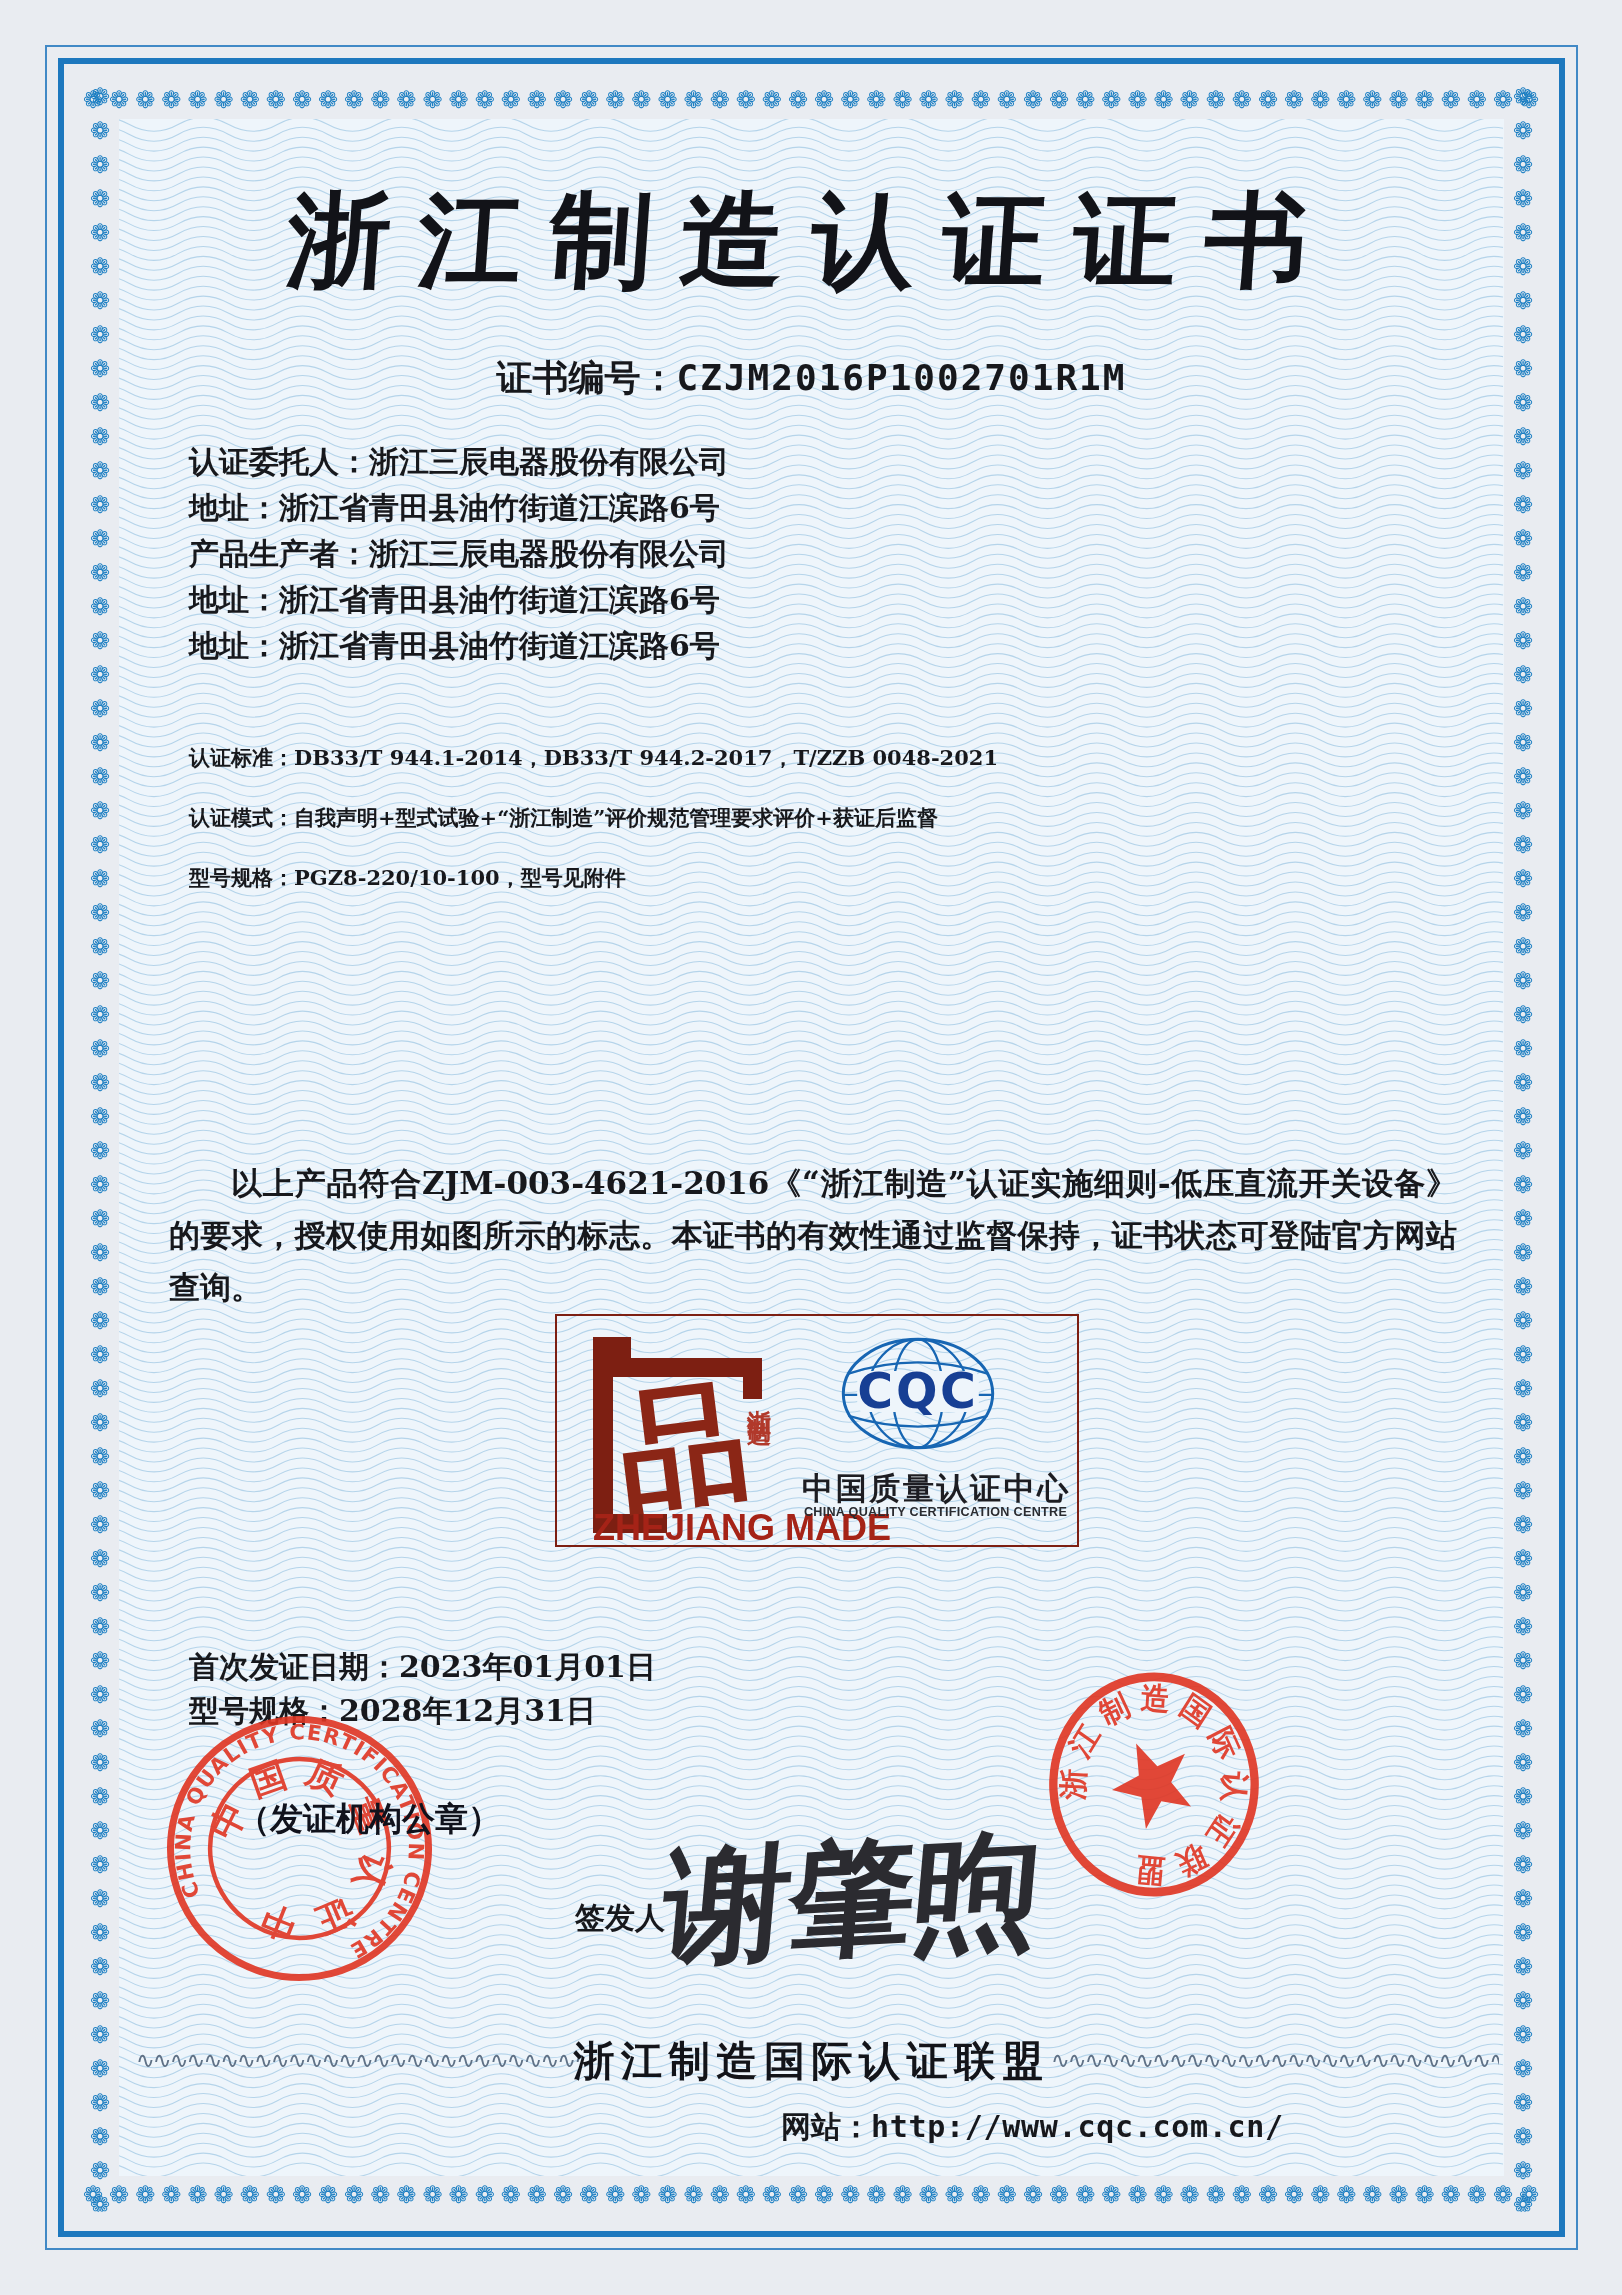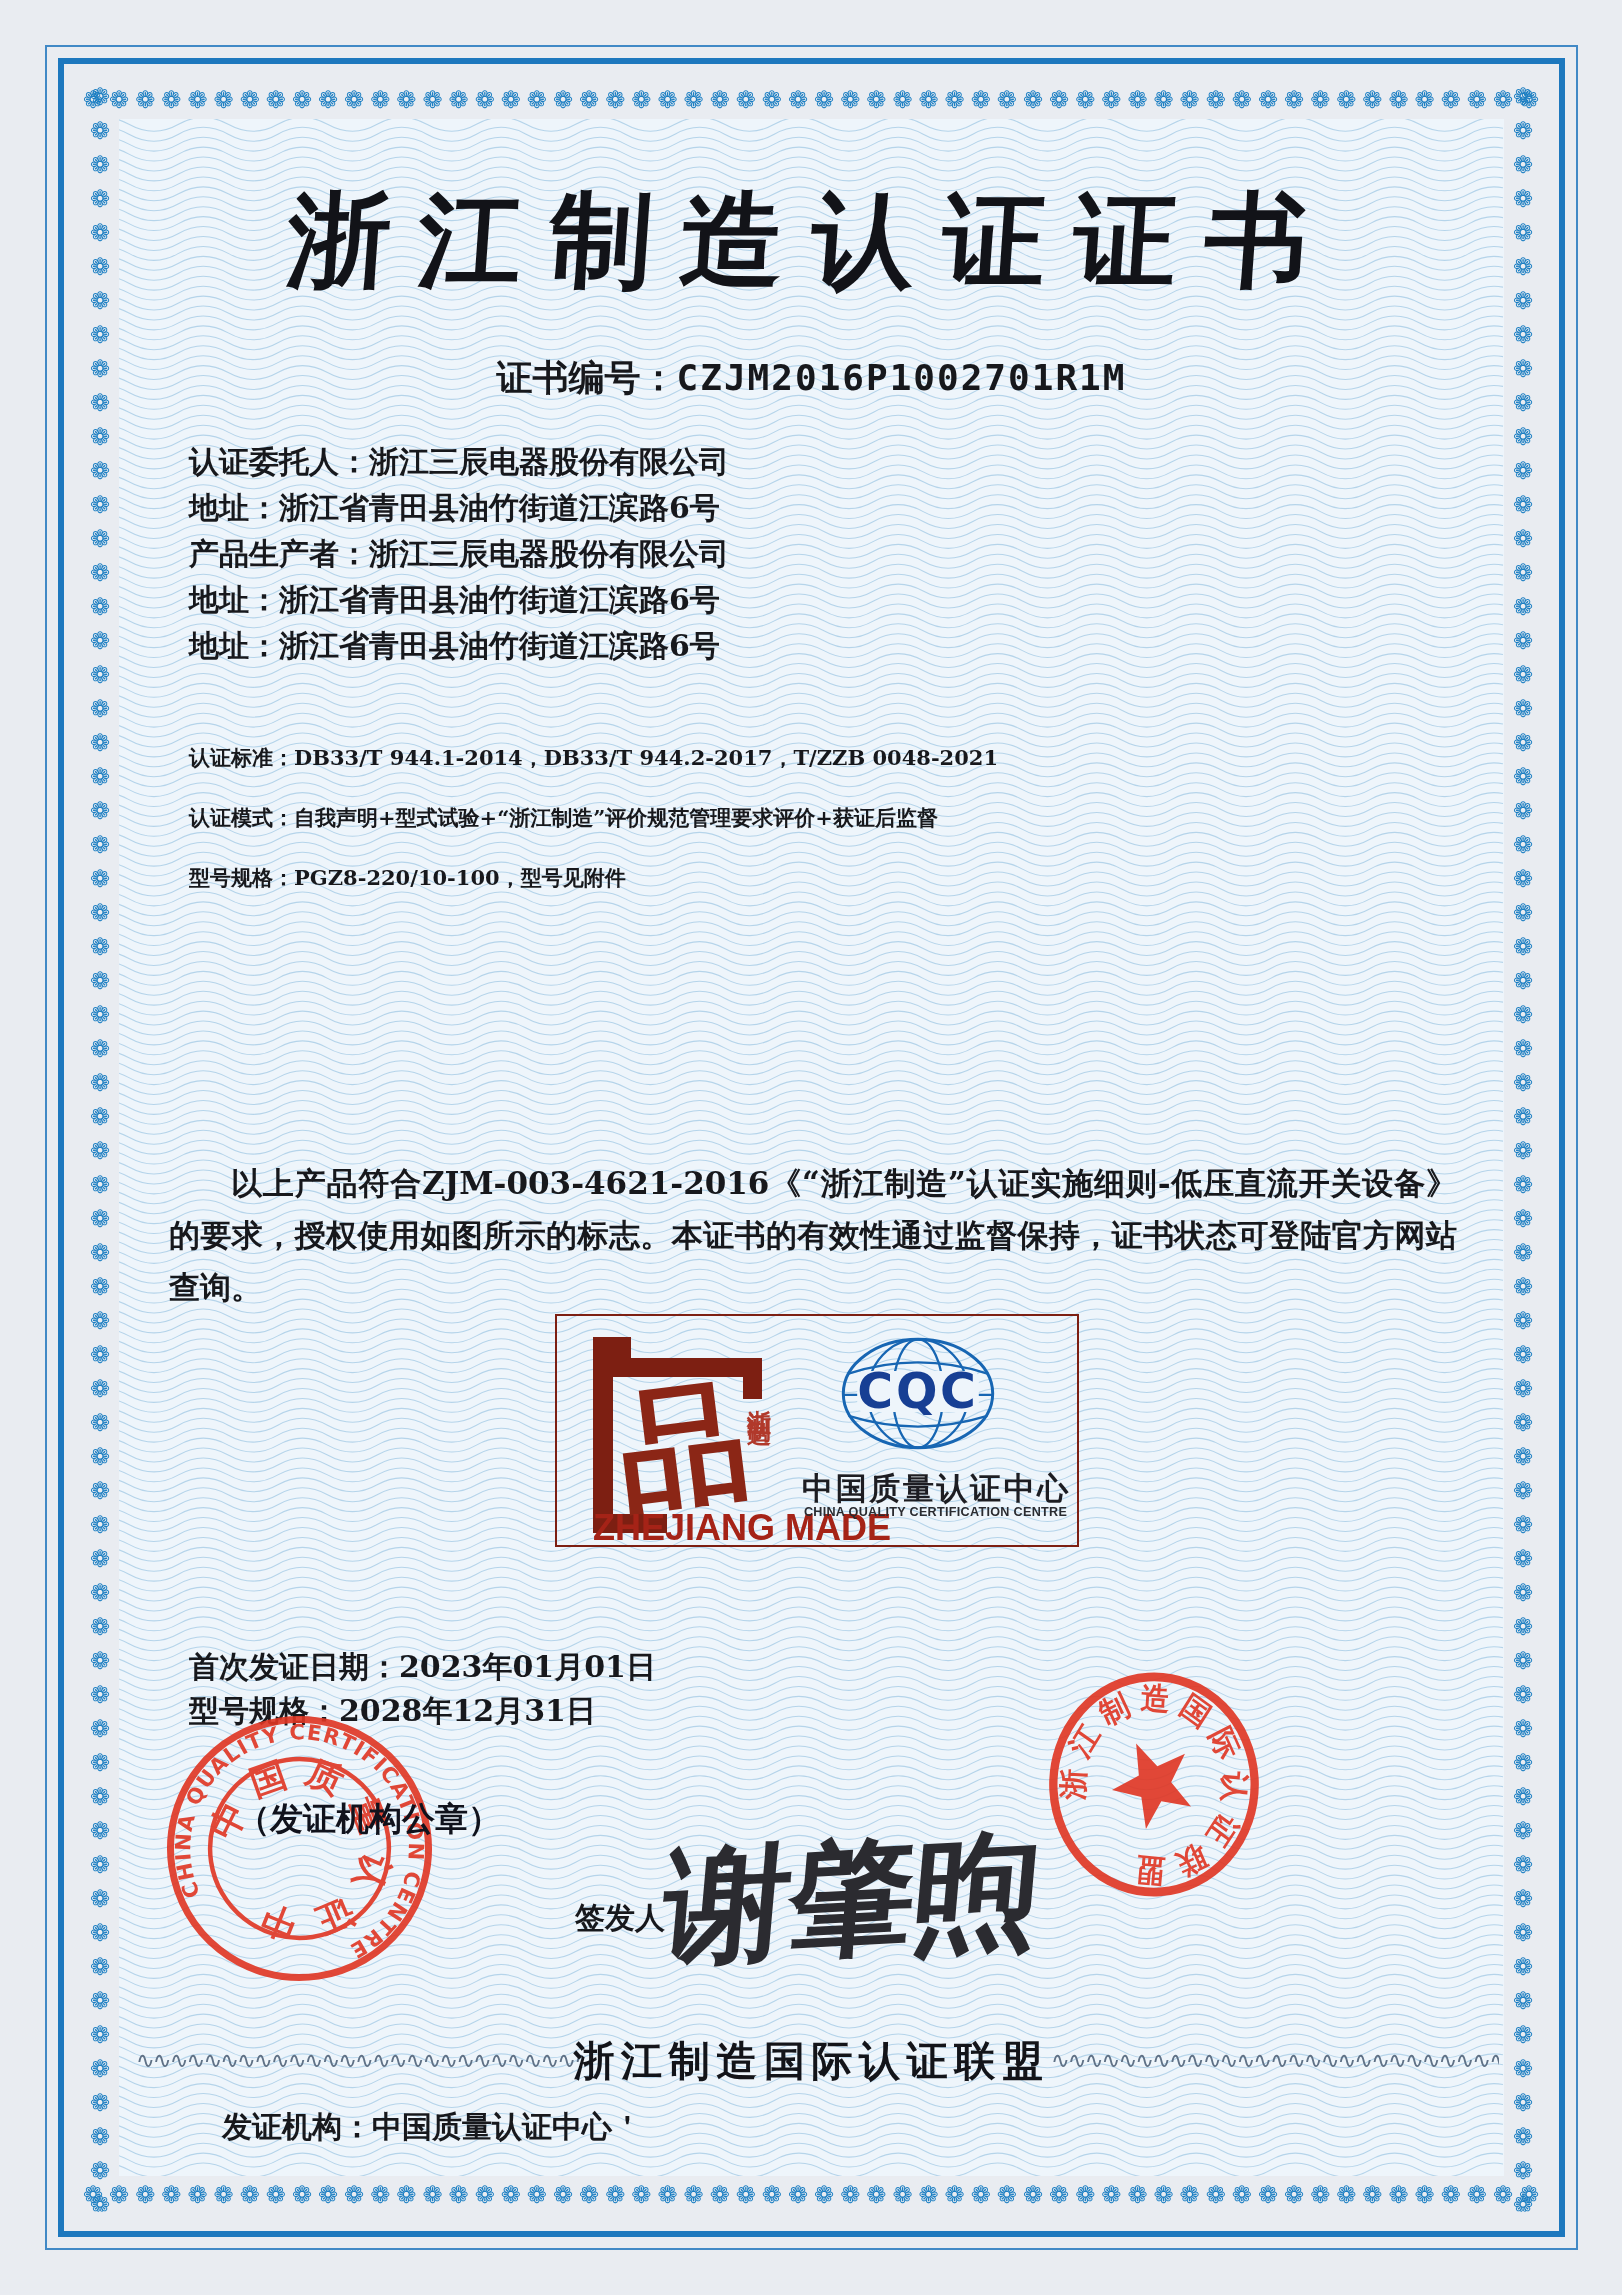--- a/index.html
+++ b/index.html
@@ -187,18 +187,18 @@
       <text font-size="45" font-weight="bold" fill="#e03522" letter-spacing="13">
         <textPath href="#pathCnR" startOffset="25">浙江制造国际认证联盟</textPath>
       </text>
     </g>
   </svg>
 
   <div class="abs squiggle squiggle-left">∿∿∿∿∿∿∿∿∿∿∿∿∿∿∿∿∿∿∿∿∿∿∿∿∿∿∿∿∿∿∿∿∿∿∿∿∿∿∿∿</div>
   <div class="abs squiggle squiggle-right">∿∿∿∿∿∿∿∿∿∿∿∿∿∿∿∿∿∿∿∿∿∿∿∿∿∿∿∿∿∿∿∿∿∿∿∿∿∿∿∿</div>
   <div class="abs serif alliance-title">浙江制造国际认证联盟</div>
 
-  <div class="abs serif footer-issuer">
-    <span>发证机构：</span><span>中国质量认证中心</span><span>＇</span>
+  <div class="abs serif footer-site">
+    <span>网站：</span><span class="mono url">http://www.cqc.com.cn/</span>
   </div>
 
 </div>
 
 
 </body></html>

